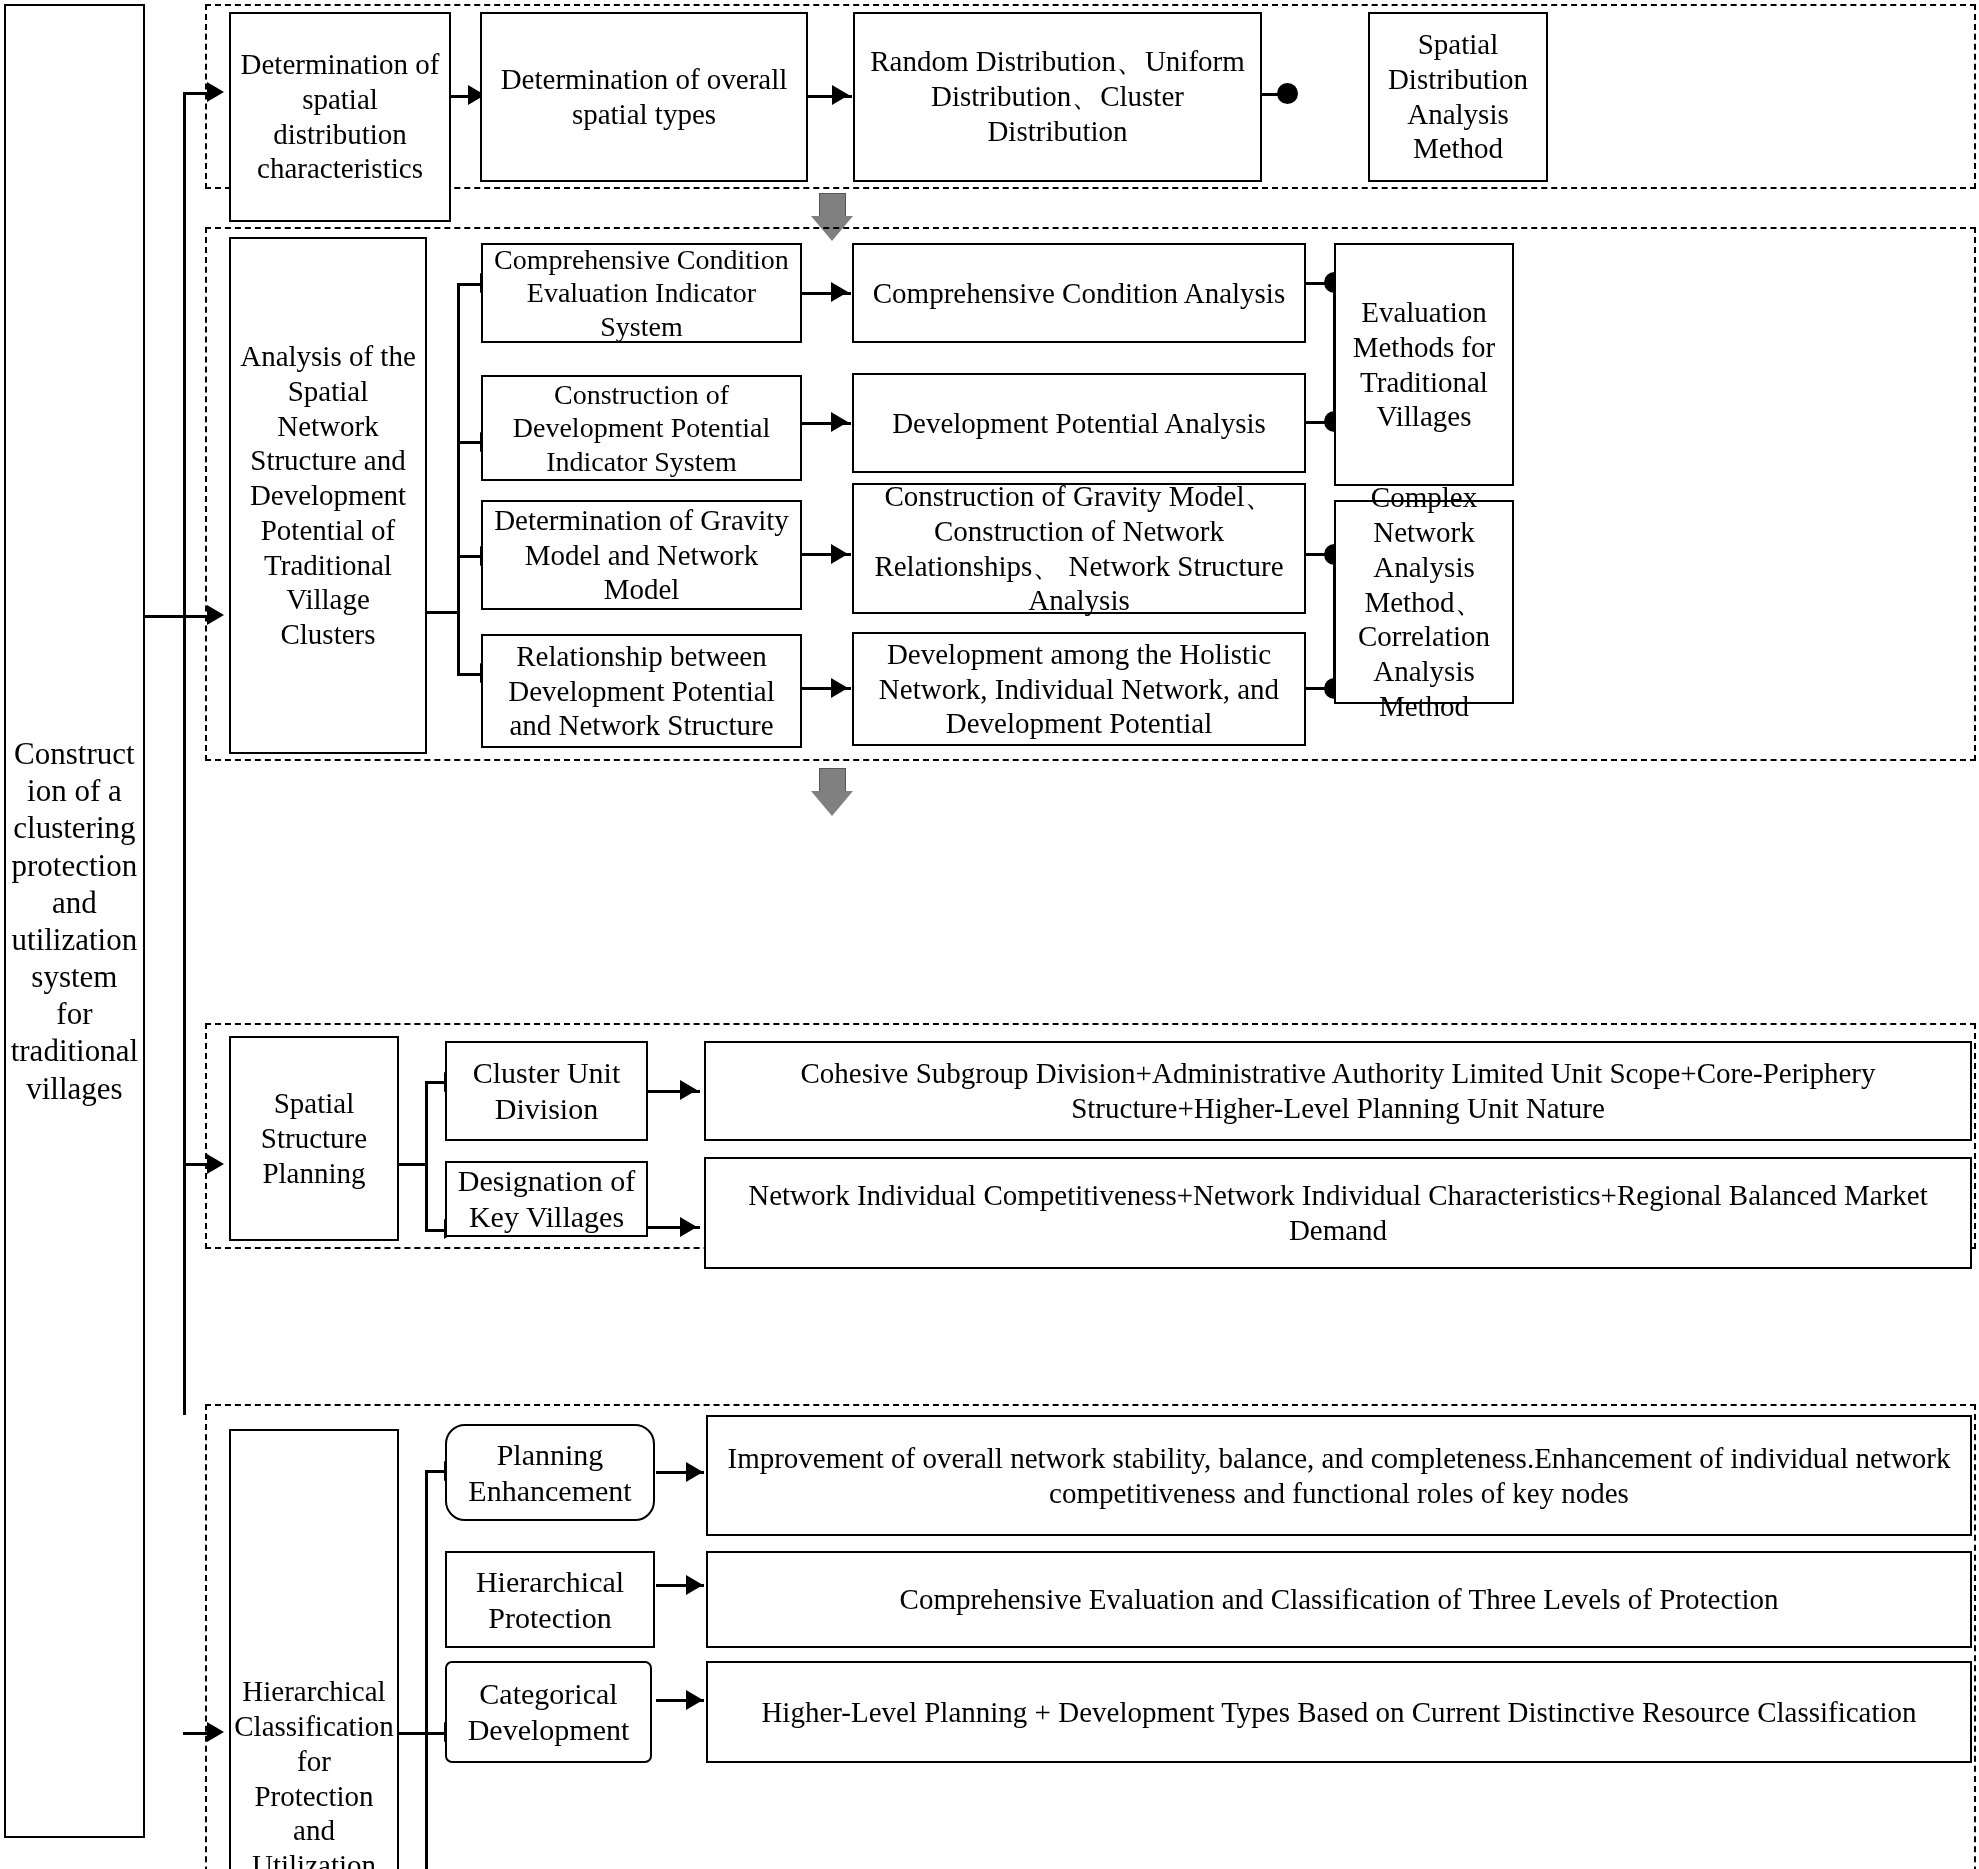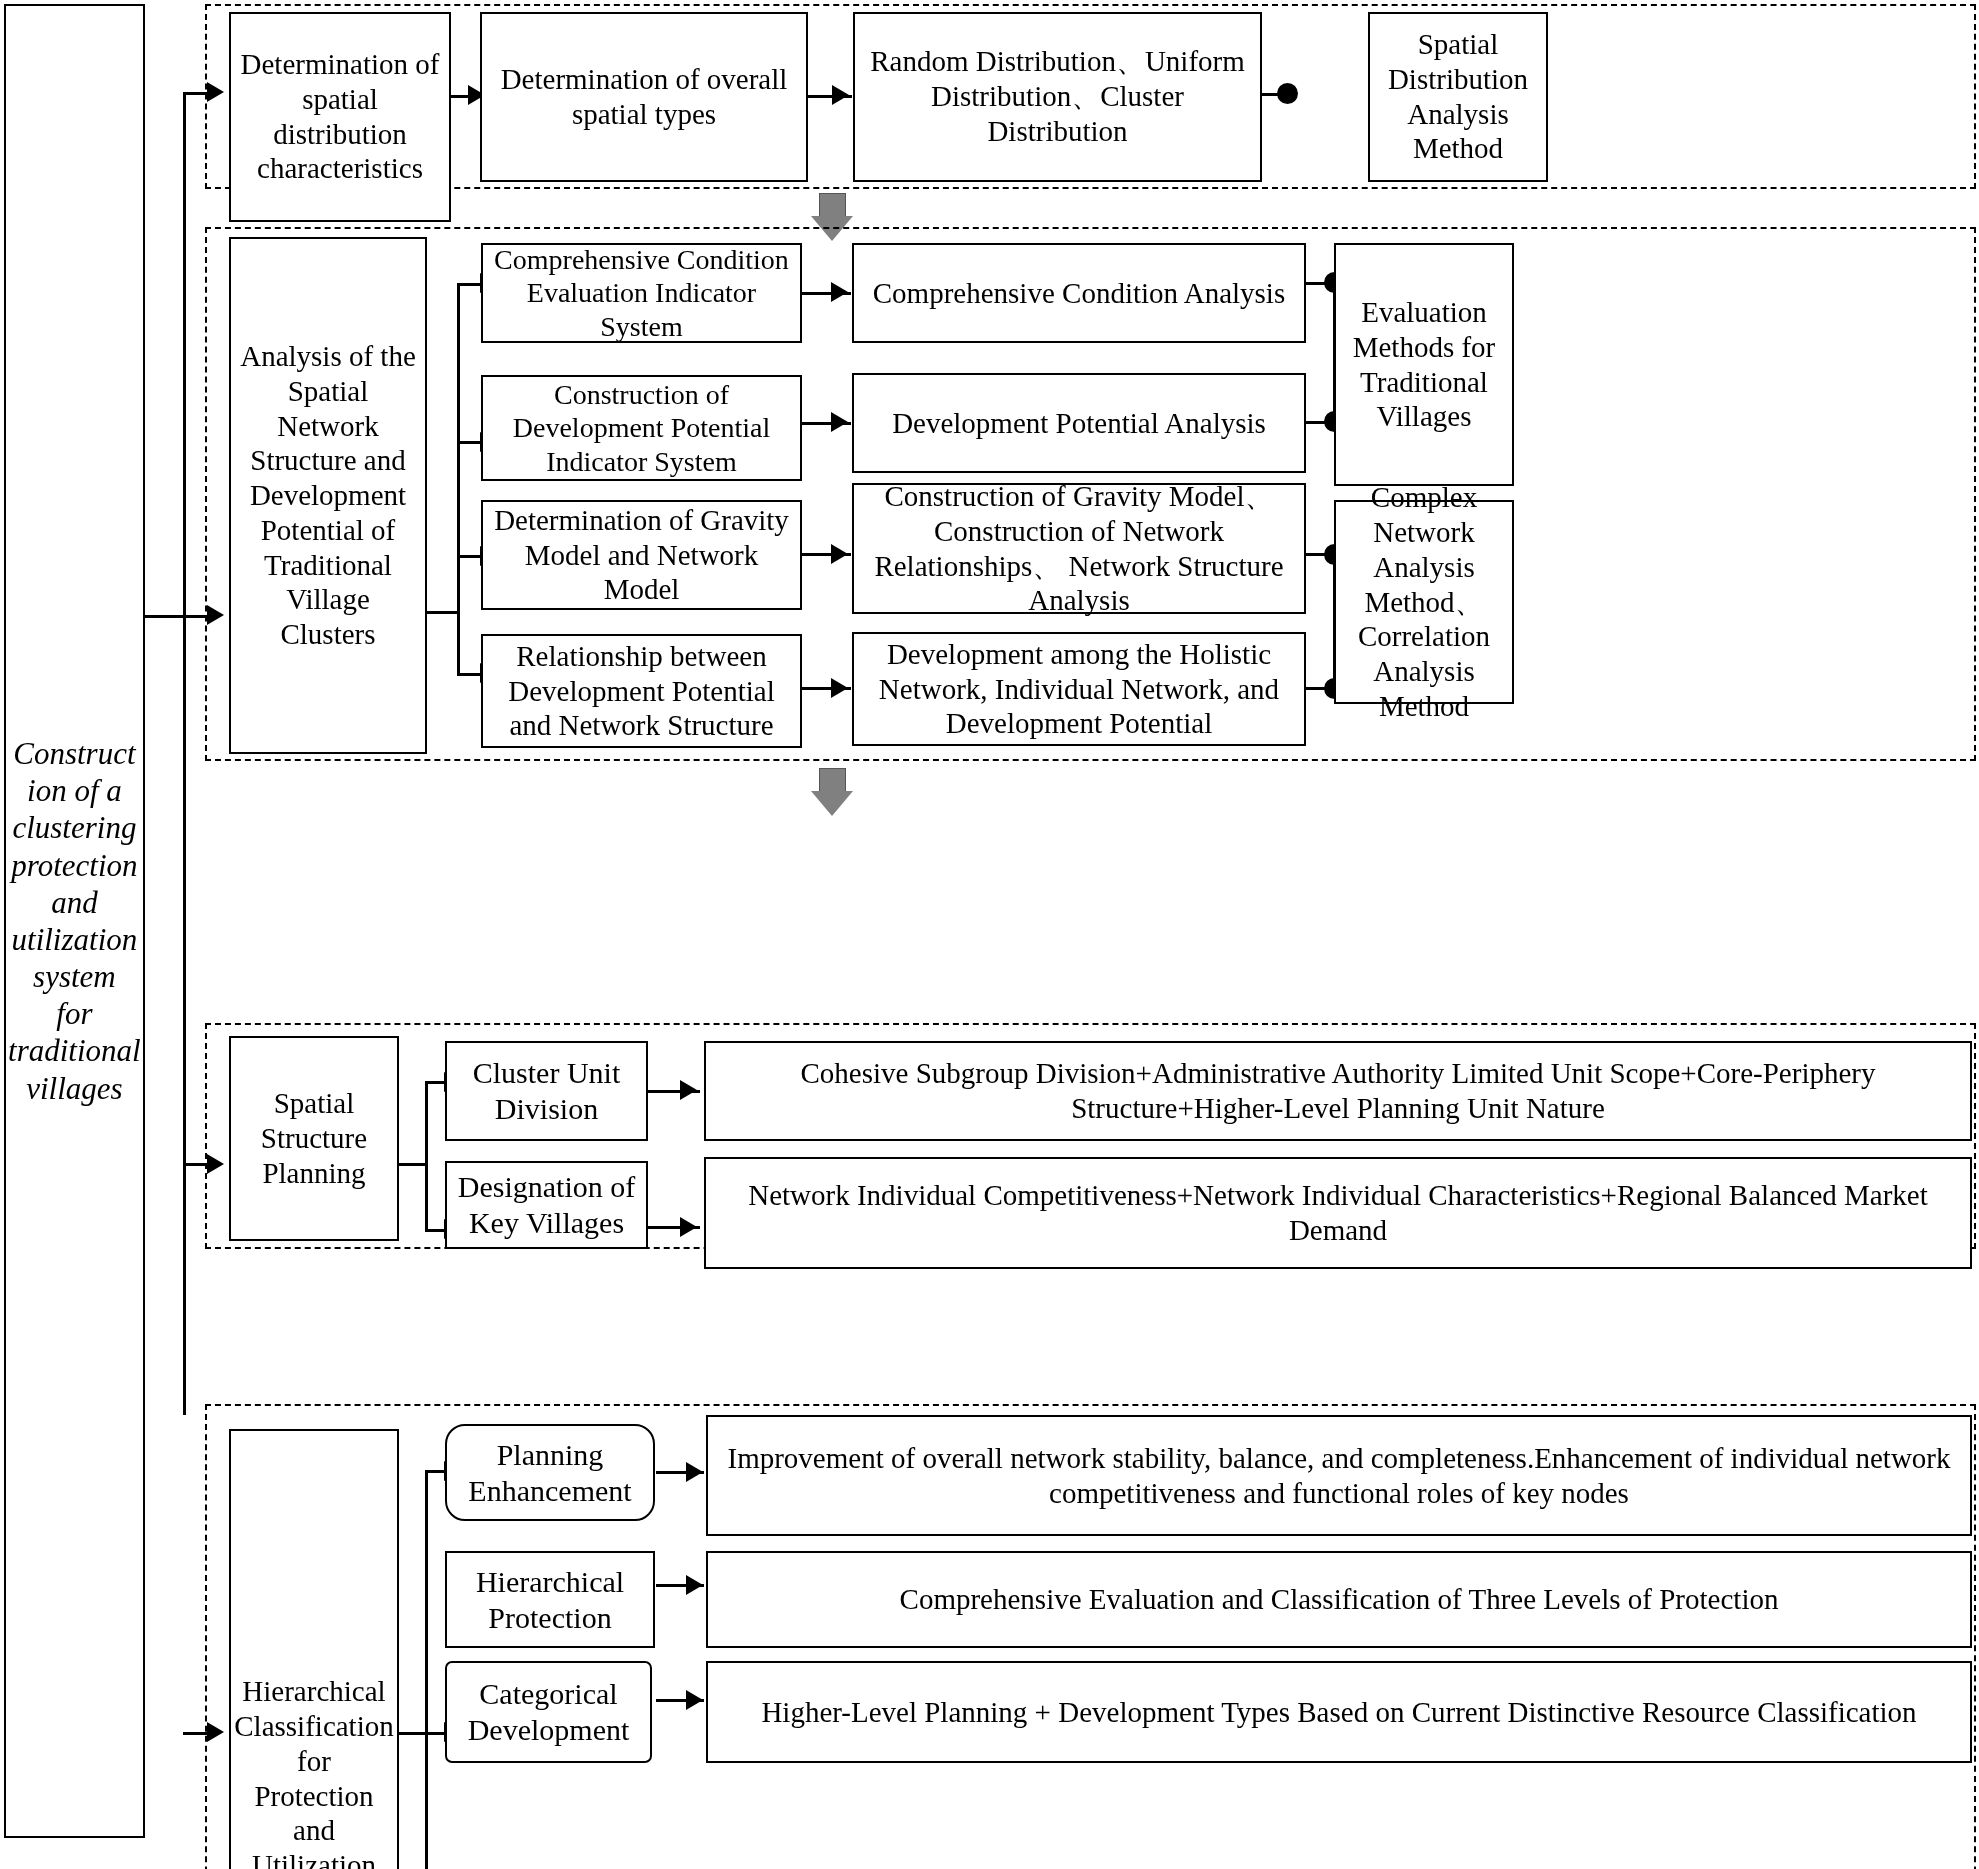--- a/index.html
+++ b/index.html
@@ -42,21 +42,21 @@
   .t30{font-size:29px;}
   .t31{font-size:30px;}
   .t32{font-size:31px;}
 </style>
 </head>
 <body>
 
 <div id="canvas">
 
   <div class="box t32" style="left:3.9px;top:3.9px;width:141px;height:1834px;">
-    <span style="white-space:pre-line;display:block;font-style:italic;">Construct
+    <span style="white-space:pre-line;display:block;">Construct
 ion of a
 clustering
 protection
 and
 utilization
 system
 for
 traditional
 villages</span>
   </div>
@@ -198,21 +198,21 @@
     <span style="top: 222px;">Cluster Unit Division</span>
   </div>
   <div class="hline" style="left: 648px; top: 1090px; width: 52px;"></div>
   <div class="arrow" style="left: 680px; top: 1080px;"></div>
   <div class="box t30" style="left: 704px; top: 1041px; width: 1268px; height: 100px;">
     <span style="top: 222px;">Cohesive Subgroup Division+Administrative Authority Limited Unit Scope+Core-Periphery Structure+Higher-Level Planning Unit Nature</span>
   </div>
 
   <div class="hline" style="left: 425px; top: 1229px; width: 21px;"></div>
   <div class="arrow" style="left: 444px; top: 1219px;"></div>
-  <div class="box t31" style="left: 445px; top: 1161px; width: 203px; height: 88px;">
+  <div class="box t31" style="left: 445px; top: 1161px; width: 203px; height: 76px;">
     <span style="top: 222px;">Designation of Key Villages</span>
   </div>
   <div class="hline" style="left: 648px; top: 1226px; width: 52px;"></div>
   <div class="arrow" style="left: 680px; top: 1217px;"></div>
   <div class="box t30" style="left: 704px; top: 1157px; width: 1268px; height: 112px;">
     <span style="top: 222px;">Network Individual Competitiveness+Network Individual Characteristics+Regional Balanced Market Demand</span>
   </div>
 
   <div class="block-arrow" style="left: 811px; top: 1554px;">
     <div class="stem"></div>

